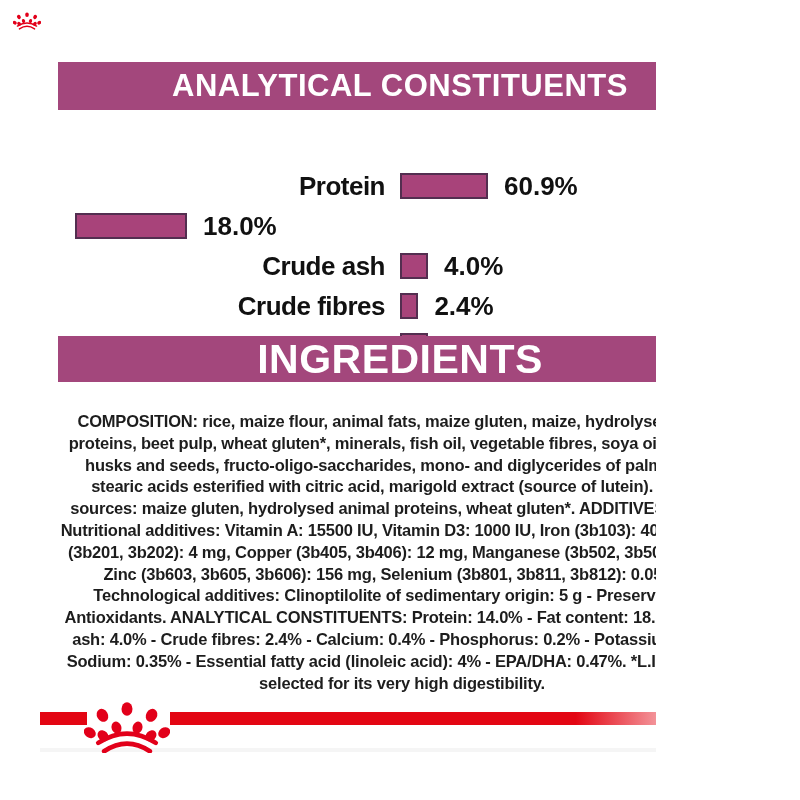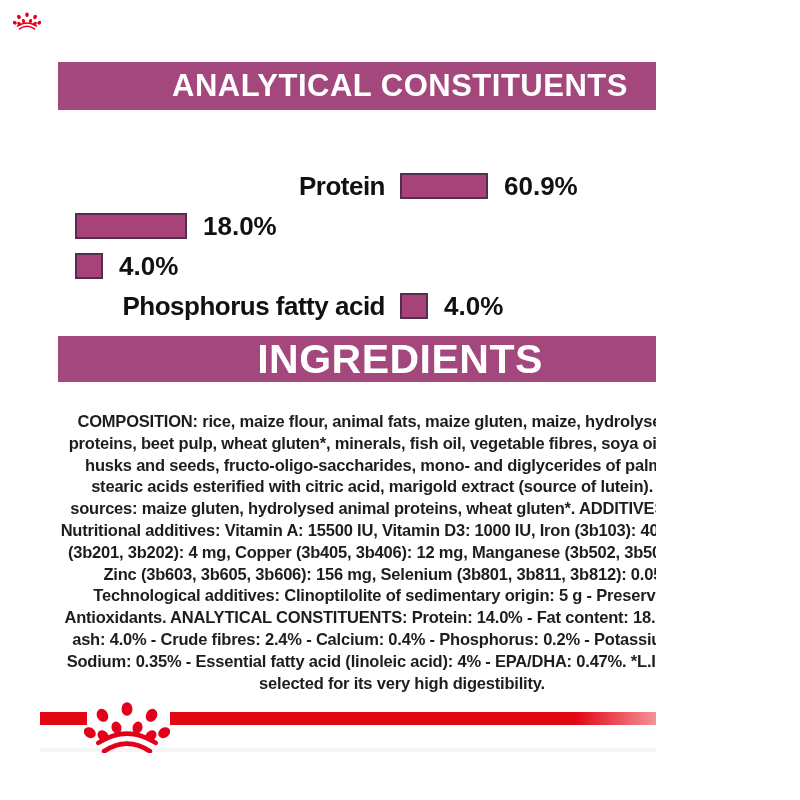--- a/index.html
+++ b/index.html
@@ -77,22 +77,28 @@
       <div class="chart-row">
         <div class="chart-label">Protein</div>
         <div class="chart-bar" style="width: 84px; background: rgb(168, 67, 122); border-color: rgb(83, 46, 80);"></div>
         <div class="chart-value">60.9%</div>
       </div>
       <div class="chart-row">
         <div class="chart-bar" style="width: 108px; background: rgb(168, 67, 122); border-color: rgb(83, 46, 80);"></div>
         <div class="chart-value">18.0%</div>
       </div>
       <div class="chart-row">
+        <div class="chart-label">Crude ash</div>
         <div class="chart-bar" style="width: 24px; background: rgb(168, 67, 122); border-color: rgb(83, 46, 80);"></div>
         <div class="chart-value">4.0%</div>
+      </div>
+      <div class="chart-row">
+        <div class="chart-label">Crude fibres</div>
+        <div class="chart-bar" style="width: 14.4px; background: rgb(168, 67, 122); border-color: rgb(83, 46, 80);"></div>
+        <div class="chart-value">2.4%</div>
       </div>
       <div class="chart-row">
         <div class="chart-label">Phosphorus fatty acid</div>
         <div class="chart-bar" style="width: 24px; background: rgb(168, 67, 122); border-color: rgb(83, 46, 80);"></div>
         <div class="chart-value">4.0%</div>
       </div>
     </div>
 
   <div class="section-header header-ingredients">
     <span>INGREDIENTS</span>

